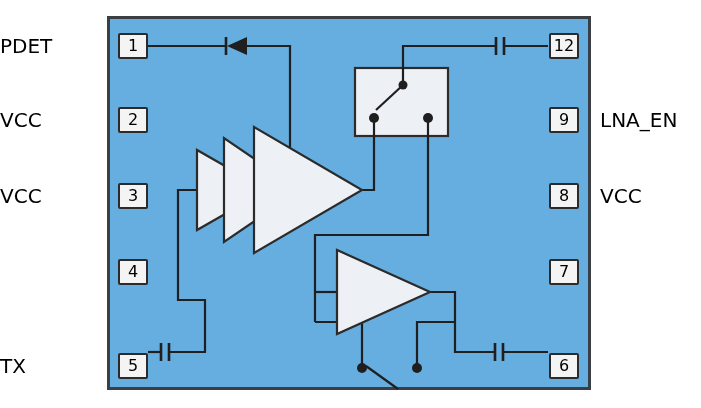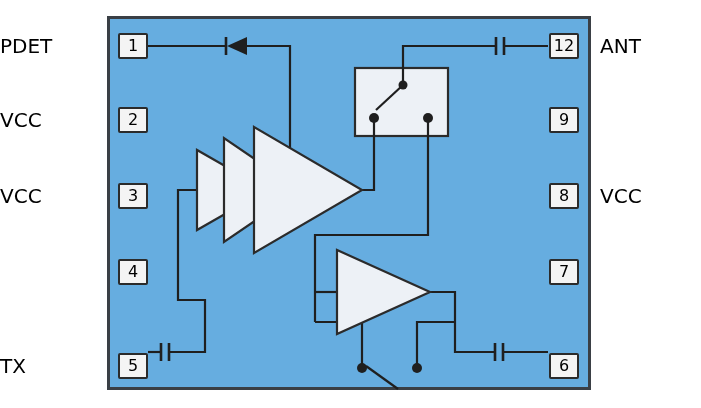--- a/index.html
+++ b/index.html
@@ -103,16 +103,16 @@
   <div class="pinbox pin-l r3">3</div>
   <div class="pinbox pin-l r4">4</div>
   <div class="pinbox pin-l r5">5</div>
 
   <div class="pinbox pin-r r1">12</div>
   <div class="pinbox pin-r r2">9</div>
   <div class="pinbox pin-r r3">8</div>
   <div class="pinbox pin-r r4">7</div>
   <div class="pinbox pin-r r5">6</div>
 
-  <div class="lbl lbl-right r1">ANT</div>
+  <div class="lbl lbl-right r2">LNA_EN</div>
   <div class="lbl lbl-right r3">VCC</div>
 
 </div>
 
 </body></html>

